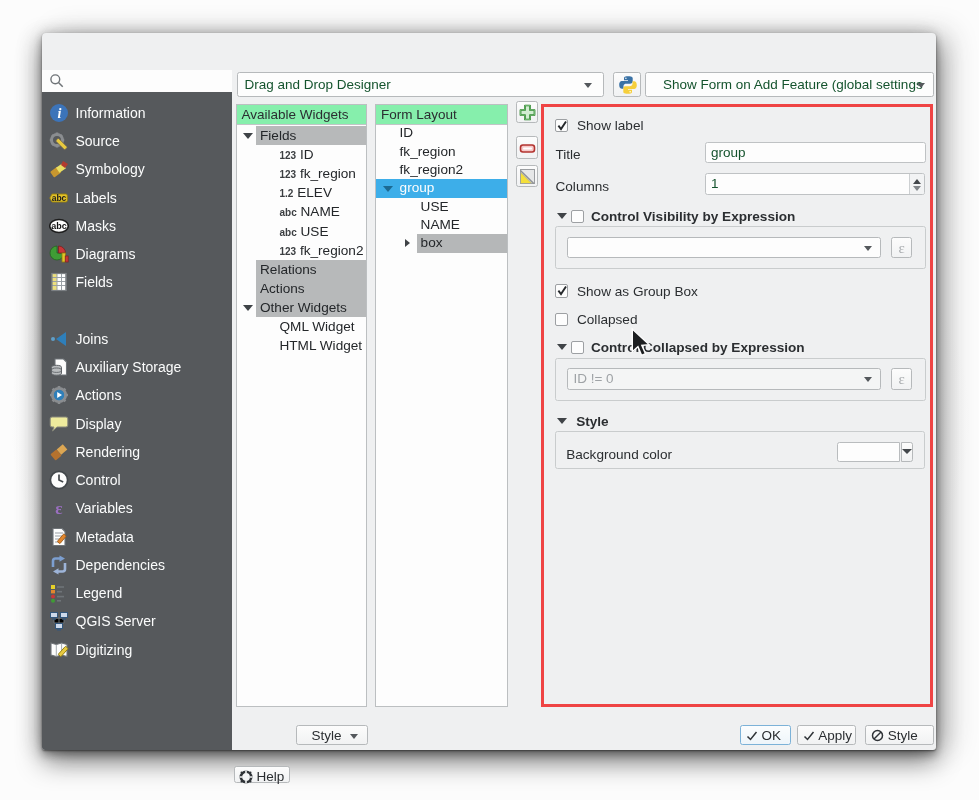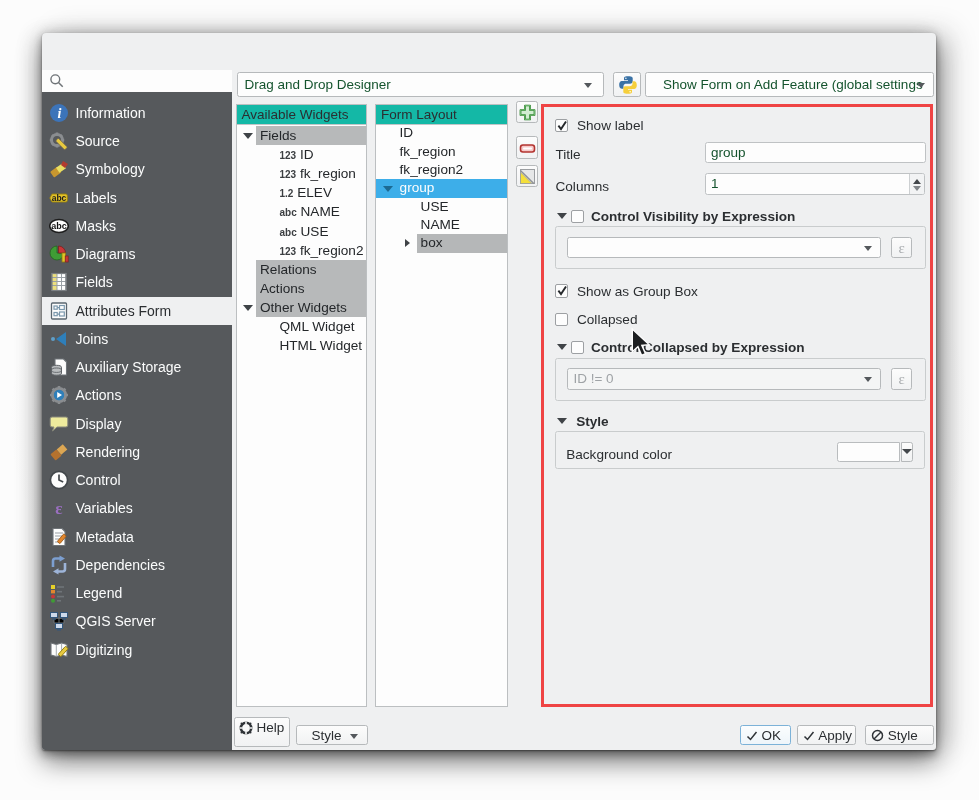--- a/index.html
+++ b/index.html
@@ -12,21 +12,21 @@
 #titlebar{position:absolute;left:0;top:0;width:894px;height:36.5px;
  background:linear-gradient(#565f68,#444b54);border-radius:4px 4px 0 0}
 #titletext{position:absolute;left:0;right:0;top:0;height:36px;line-height:38px;text-align:center;
  color:#f2f4f5;font-size:15px;letter-spacing:0.3px}
 #sidebar{position:absolute;left:0;top:36.5px;width:190px;height:680.5px;background:#56595c;border-radius:0 0 0 3px}
 #search{position:absolute;left:0;top:0.5px;width:189.5px;height:21.5px;background:#fdfdfd}
 .sbitem{position:absolute;left:0;width:190px;height:28.25px;color:#fbfcfc;font-size:14px;display:flex;align-items:center}
 .sbitem svg{margin-left:7px;margin-right:6.5px;flex:none}
 .sel{background:#eff0f1;color:#2b2e31}
 .panel{position:absolute;background:#fdfdfd;border:1px solid #bcbfc1}
-.phead{position:absolute;left:0;right:0;top:0;height:20.5px;background:#14b8a6;border-bottom:1px solid #c2c5c7;
+.phead{position:absolute;left:0;right:0;top:0;height:20.5px;background:#86efac;border-bottom:1px solid #c2c5c7;
  line-height:20px;padding-left:5px;font-size:13.5px;color:#2b2e31}
 .combo{position:absolute;background:#fdfdfd;border:1px solid #b6b9bb;border-radius:2.5px;font-size:13.5px;color:#14532d;white-space:nowrap;overflow:hidden}
 .carr{position:absolute;width:0;height:0;border-left:4.5px solid transparent;border-right:4.5px solid transparent;border-top:5px solid #54585c}
 .btn{position:absolute;background:linear-gradient(#fcfcfc,#f1f2f3);border:1px solid #b6b9bb;border-radius:2.5px;font-size:13.5px;color:#2b2e31}
 .row{position:absolute;font-size:13.6px;color:#24272a;white-space:nowrap}
 .grey{background:#b7b9ba}
 .ckb{position:absolute;width:13.5px;height:13.5px;background:#fdfdfd;border:1px solid #9da0a3;border-radius:2px}
 .lbl{position:absolute;font-size:13.6px;color:#2b2e31;white-space:nowrap}
 .tri{position:absolute;width:0;height:0}
 .tdown{border-left:5px solid transparent;border-right:5px solid transparent;border-top:6px solid #3f4347}
@@ -96,33 +96,20 @@
           <svg width="20" height="20" viewBox="0 0 20 20">
             <rect x="3" y="1.5" width="14" height="17" fill="#fdfdfd" stroke="#7c8084" stroke-width="1"></rect>
             <rect x="3" y="1.5" width="5" height="17" fill="#ecdf7e"></rect>
             <g stroke="#9aa0a5" stroke-width="1">
               <path d="M3 5.5 L17 5.5 M3 9.5 L17 9.5 M3 13.5 L17 13.5 M8 1.5 L8 18.5 M12.5 1.5 L12.5 18.5"></path>
             </g>
             <rect x="3" y="1.5" width="14" height="17" fill="none" stroke="#7c8084" stroke-width="1.2"></rect>
           </svg>
           <span>Fields</span>
         </div>
-<div class="sbitem sel" style="top:227.05px">
-          <svg width="20" height="20" viewBox="0 0 20 20">
-            <rect x="2.5" y="2" width="15" height="16" rx="1" fill="#fdfdfd" stroke="#5b6770" stroke-width="1.3"></rect>
-            <g fill="none" stroke="#7b98ad" stroke-width="1.2">
-              <rect x="5" y="5" width="3.2" height="3.2"></rect>
-              <rect x="10.5" y="4.5" width="4.8" height="4"></rect>
-              <rect x="5" y="11.5" width="3.2" height="3.2"></rect>
-              <rect x="10.5" y="11" width="4.8" height="4"></rect>
-            </g>
-            <path d="M8.2 6.6 L10.5 6.6 M8.2 13.1 L10.5 13.1" stroke="#7b98ad" stroke-width="1.1"></path>
-          </svg>
-          <span>Attributes Form</span>
-        </div>
 <div class="sbitem" style="top:255.30px">
           <svg width="20" height="20" viewBox="0 0 20 20">
             <path d="M17 3 L7 10 L17 17 Z" fill="#2e7fba"></path>
             <circle cx="4" cy="10" r="2" fill="#5f9fc8"></circle>
           </svg>
           <span>Joins</span>
         </div>
 <div class="sbitem" style="top:283.55px">
           <svg width="20" height="20" viewBox="0 0 20 20">
             <path d="M6 2 L14.5 2 L17.5 5 L17.5 18 L6 18 Z" fill="#fdfdfd" stroke="#6f7478" stroke-width="1.1"></path>
@@ -323,21 +310,21 @@
         <div class="lbl bold" style="left:32.4px;top:307.6px">Style</div>
         <div class="gframe" style="left:11.7px;top:324.3px;width:369.9px;height:38px"></div>
         <div class="lbl" style="left:22.4px;top:340.9px">Background color</div>
         <div class="abs" style="left:292.9px;top:335.3px;width:63.5px;height:20.3px;background:#fdfdfd;border:1px solid #b9bcbe;border-radius:2.5px 0 0 2.5px"></div>
         <div class="btn" style="left:357.5px;top:335.3px;width:11.8px;height:20.3px;border-radius:0 2.5px 2.5px 0"></div>
         <div class="tri" style="left:358.3px;top:342.9px;border-left:5px solid transparent;border-right:5px solid transparent;border-top:5.5px solid #43474b"></div>
         <svg class="abs" style="left:83.7px;top:220.9px" width="25" height="33" viewBox="0 0 24 32">
  <path d="M5 2 L5 24 L10.5 19.2 L14 27.5 L17.8 25.8 L14.3 17.8 L21.5 17.3 Z" fill="#1d1f21" stroke="#fdfdfd" stroke-width="1.4"></path>
         </svg>
       </div>
-<div class="btn" style="left:192px;top:684px;width:55.5px;height:30px">
+<div class="btn" style="left:192px;top:733px;width:55.5px;height:17px">
 <svg class="abs" style="left:4px;top:2.8px" width="14" height="14" viewBox="0 0 14 14">
  <circle cx="7" cy="7" r="5.2" fill="none" stroke="#2f3337" stroke-width="2.6"></circle>
  <g stroke="#eff0f1" stroke-width="1.6">
             <path d="M7 0.6 L7 3.4 M7 10.6 L7 13.4 M0.6 7 L3.4 7 M10.6 7 L13.4 7"></path>
           </g>
  <g fill="#2f3337">
             <circle cx="2.6" cy="2.6" r="1.1"></circle>
             <circle cx="11.4" cy="2.6" r="1.1"></circle>
             <circle cx="2.6" cy="11.4" r="1.1"></circle>
             <circle cx="11.4" cy="11.4" r="1.1"></circle>

